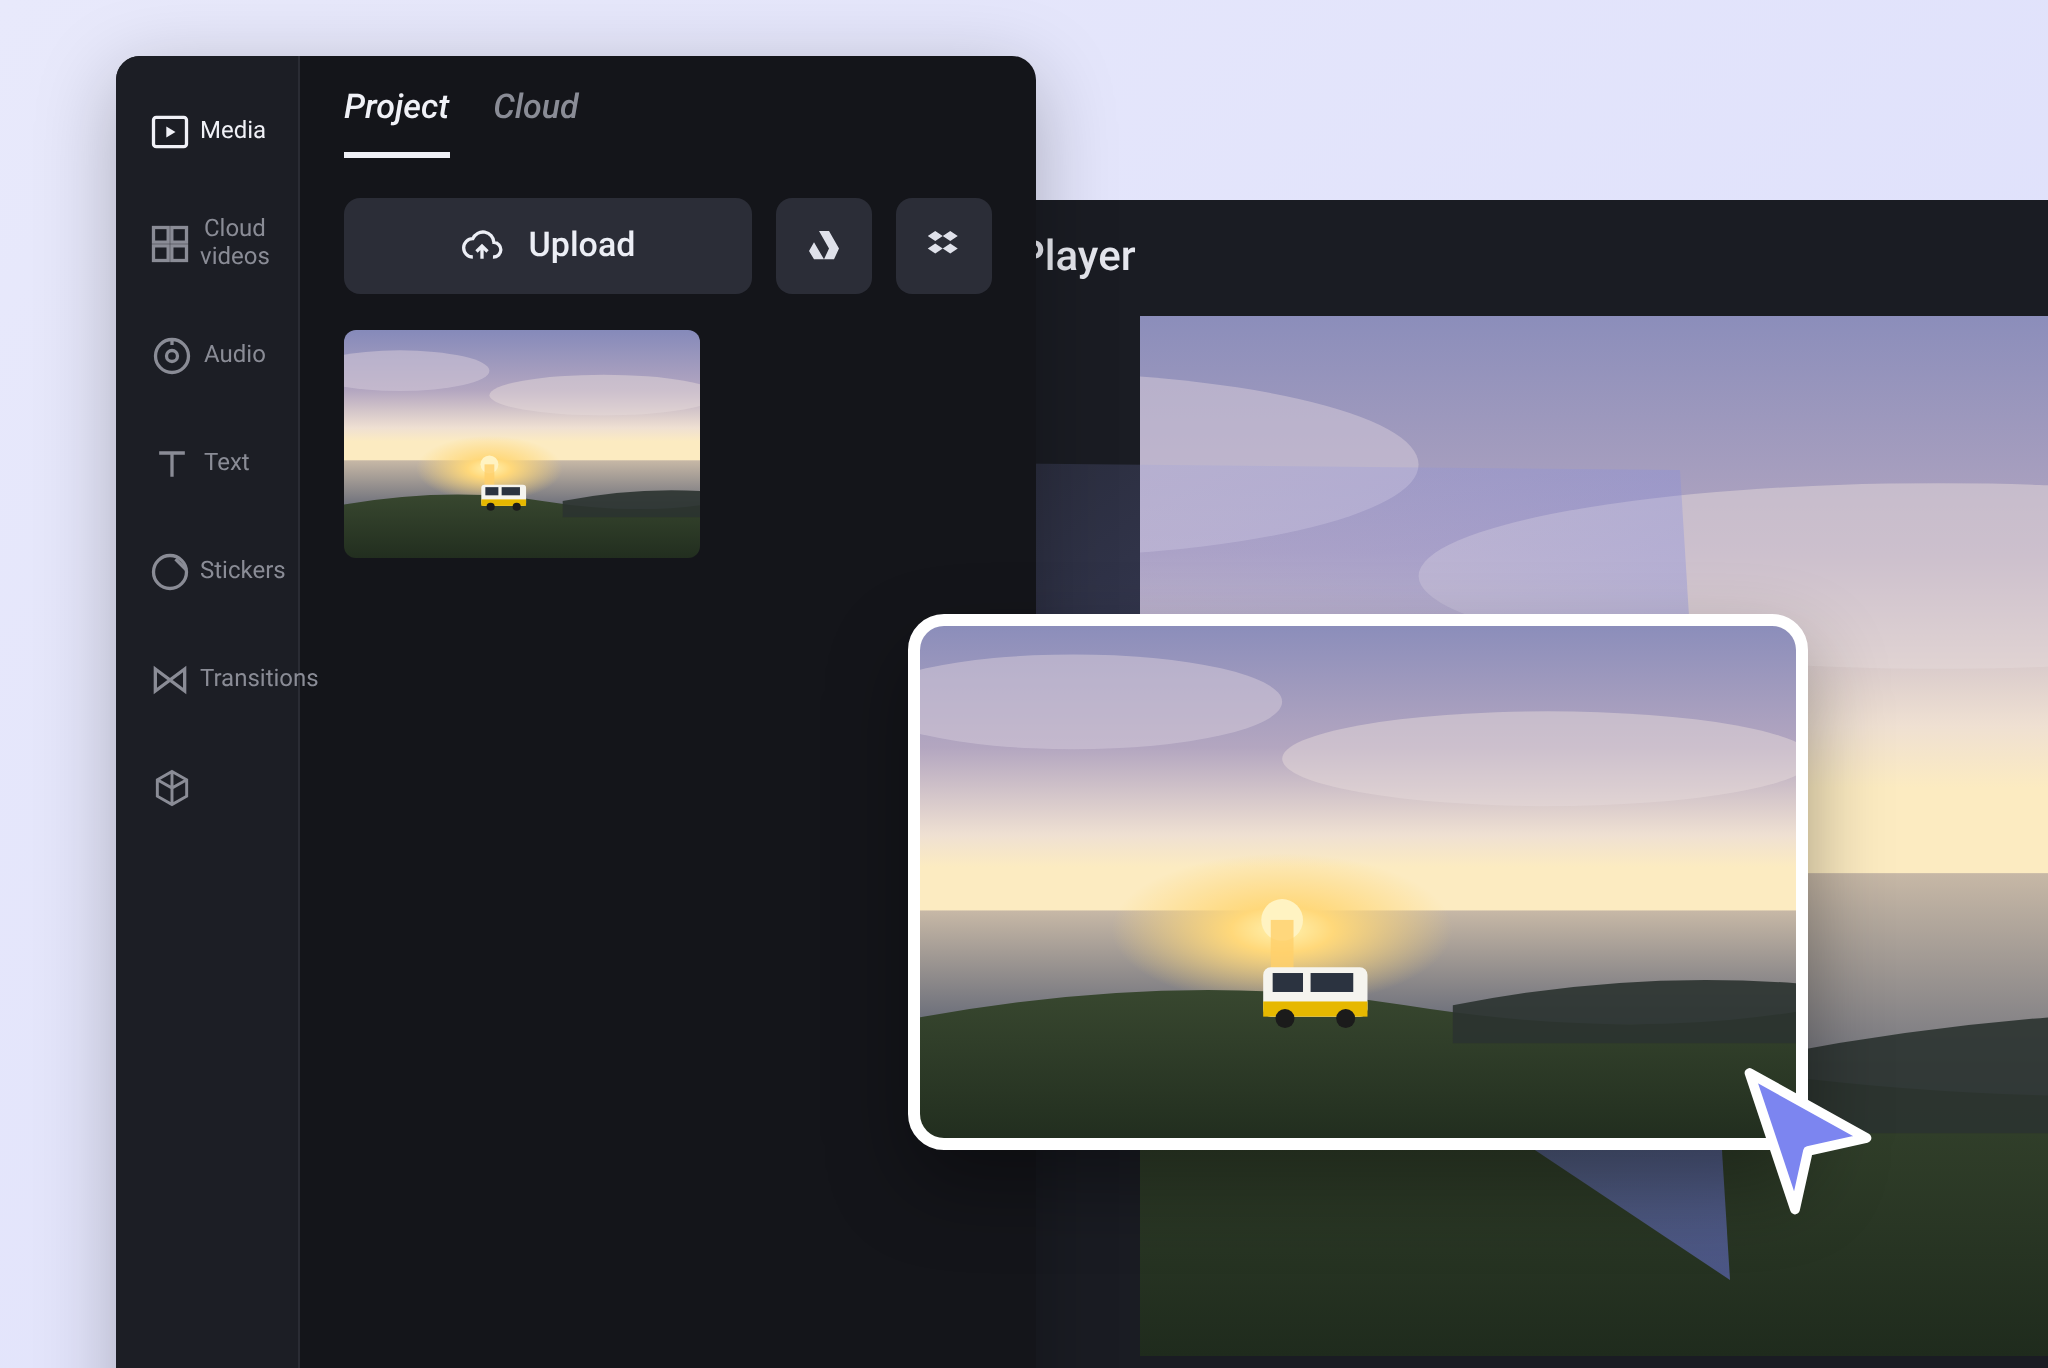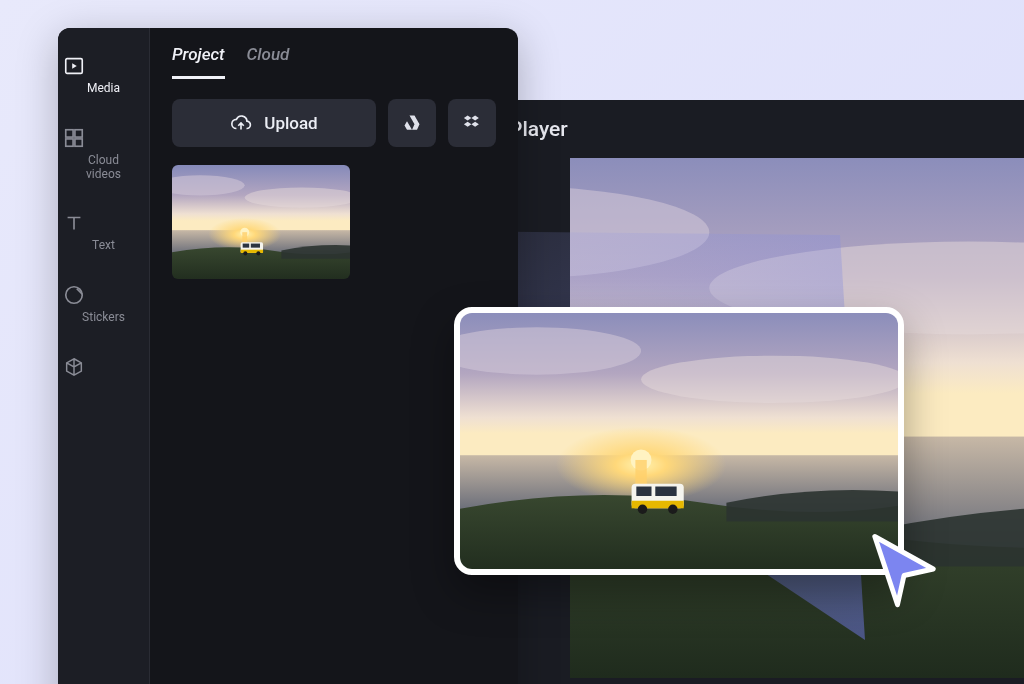--- a/index.html
+++ b/index.html
@@ -60,26 +60,27 @@
     background: #1c1e25;
     border-right: 1px solid #2a2c34;
     display: flex;
     flex-direction: column;
     align-items: center;
     padding-top: 22px;
     gap: 22px;
   }
   .sidebar-item {
     display: flex;
-    flex-direction: column;
+    flex-direction: row;
+    align-items: center;
     gap: 4px;
     cursor: pointer;
     color: #8a8c96;
     width: 100%;
-    padding: 4px 4px;
+    padding: 4px 16px;
   }
   .sidebar-item.active { color: #f0f1f7; }
   .sidebar-item .icon { width: 24px; height: 24px; display:flex; align-items:center; justify-content:center; }
   .sidebar-item .label { font-size: 12px; text-align:center; line-height:1.15; }
 
   
   .content {
     flex: 1;
     display: flex;
     flex-direction: column;
@@ -279,20 +280,30 @@
           <rect x="3" y="3" width="8" height="8"></rect>
             <rect x="13" y="3" width="8" height="8"></rect>
           <rect x="3" y="13" width="8" height="8"></rect>
             <rect x="13" y="13" width="8" height="8"></rect>
         </svg>
       </span>
       <span class="label" style="white-space:pre-line">Cloud
 videos</span>
     </div>
 
+    <div class="sidebar-item">
+      <span class="icon">
+        <svg width="22" height="22" viewBox="0 0 24 24" fill="none" stroke="currentColor" stroke-width="1.8">
+          <circle cx="12" cy="12" r="9"></circle>
+          <circle cx="12" cy="12" r="3"></circle>
+          <path d="M12 3v3"></path>
+        </svg>
+      </span>
+      <span class="label">Audio</span>
+    </div>
 
     <div class="sidebar-item">
       <span class="icon">
         <svg width="22" height="22" viewBox="0 0 24 24" fill="none" stroke="currentColor" stroke-width="1.8">
           <path d="M5 6h14M12 6v13"></path>
         </svg>
       </span>
       <span class="label">Text</span>
     </div>
 
@@ -300,20 +311,28 @@
       <span class="icon">
         <svg width="22" height="22" viewBox="0 0 24 24" fill="none" stroke="currentColor" stroke-width="1.8">
           <circle cx="12" cy="12" r="9"></circle>
           <path d="M15 5l6 6"></path>
         </svg>
       </span>
       <span class="label">Stickers</span>
     </div>
 
 
+    <div class="sidebar-item">
+      <span class="icon">
+        <svg width="22" height="22" viewBox="0 0 24 24" fill="none" stroke="currentColor" stroke-width="1.8">
+          <path d="M4 6l8 6-8 6zM20 6l-8 6 8 6z"></path>
+        </svg>
+      </span>
+      <span class="label">Transitions</span>
+    </div>
 
 
     <div class="sidebar-item">
       <span class="icon">
         <svg width="22" height="22" viewBox="0 0 24 24" fill="none" stroke="currentColor" stroke-width="1.6">
           <path d="M12 3l8 4.5v9L12 21l-8-4.5v-9zM12 3v18M4 7.5l8 4.5 8-4.5"></path>
         </svg>
       </span>
     </div>
 

